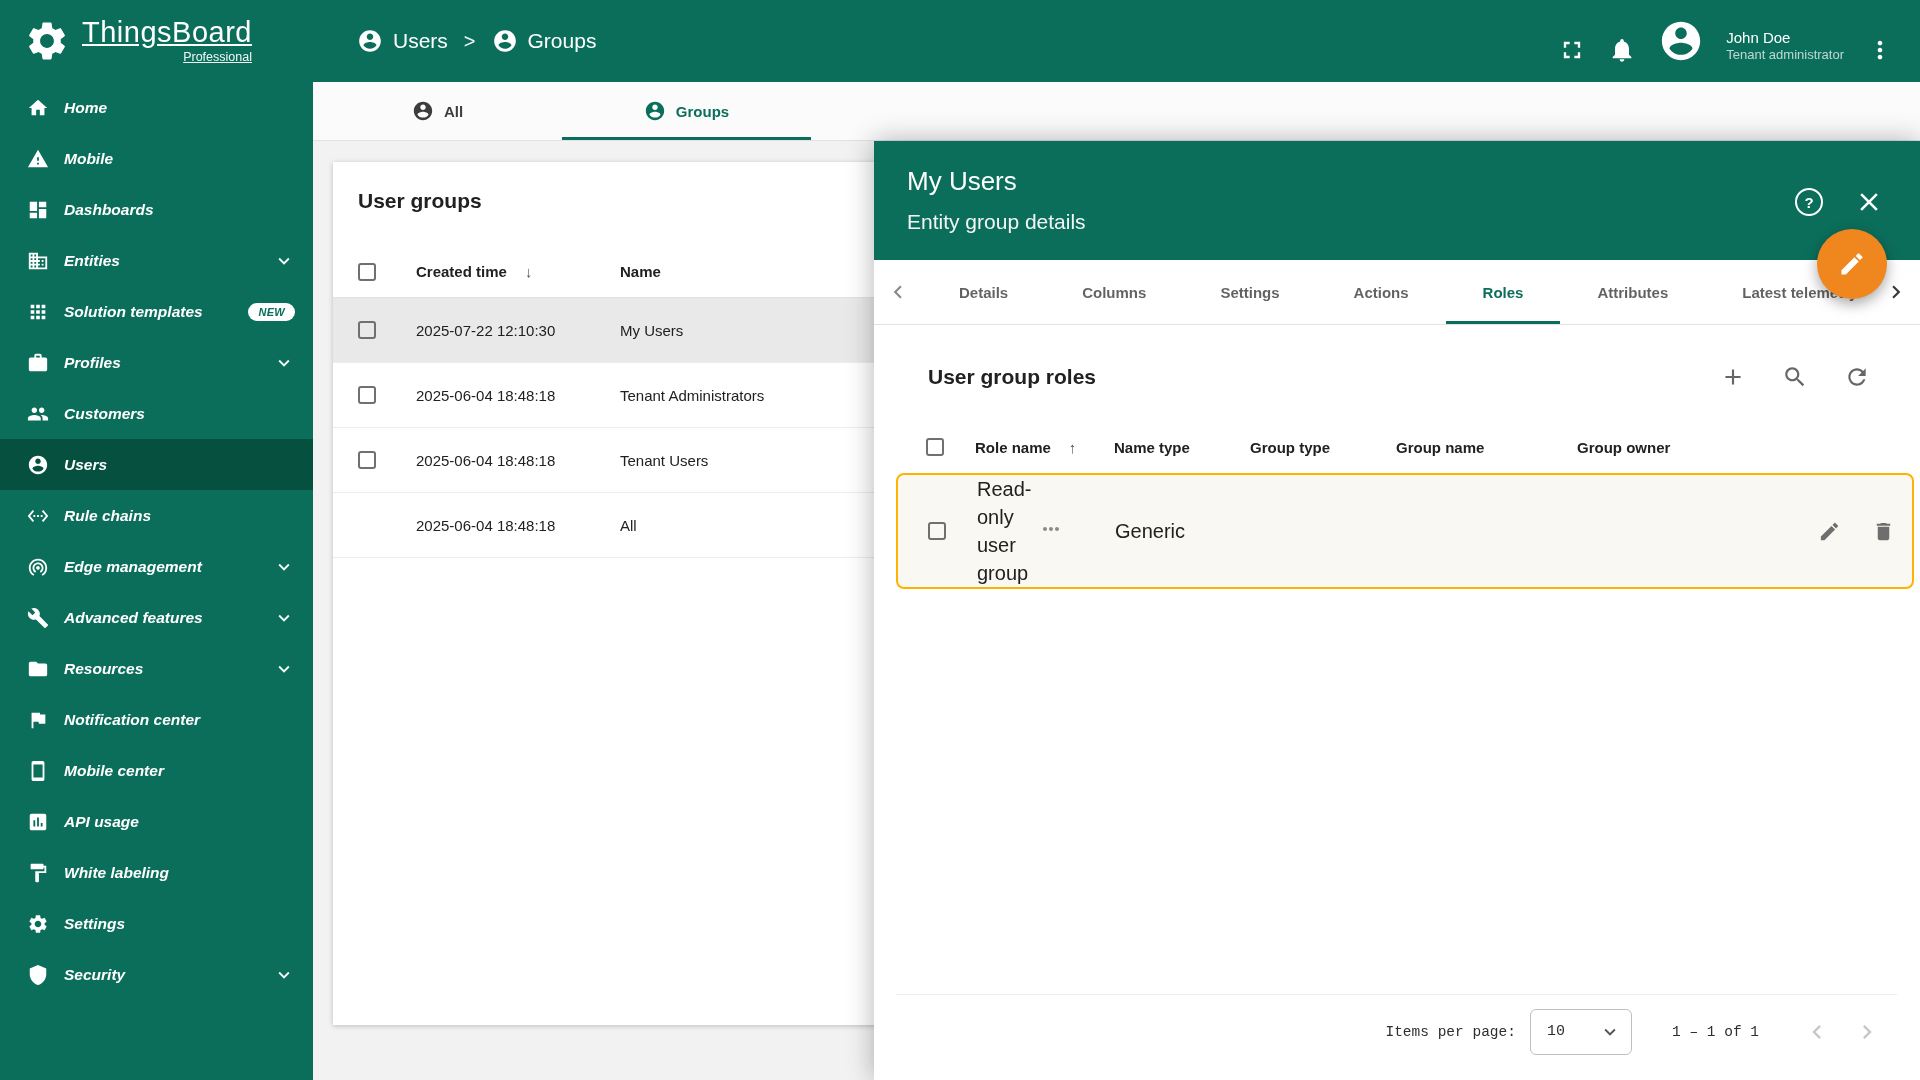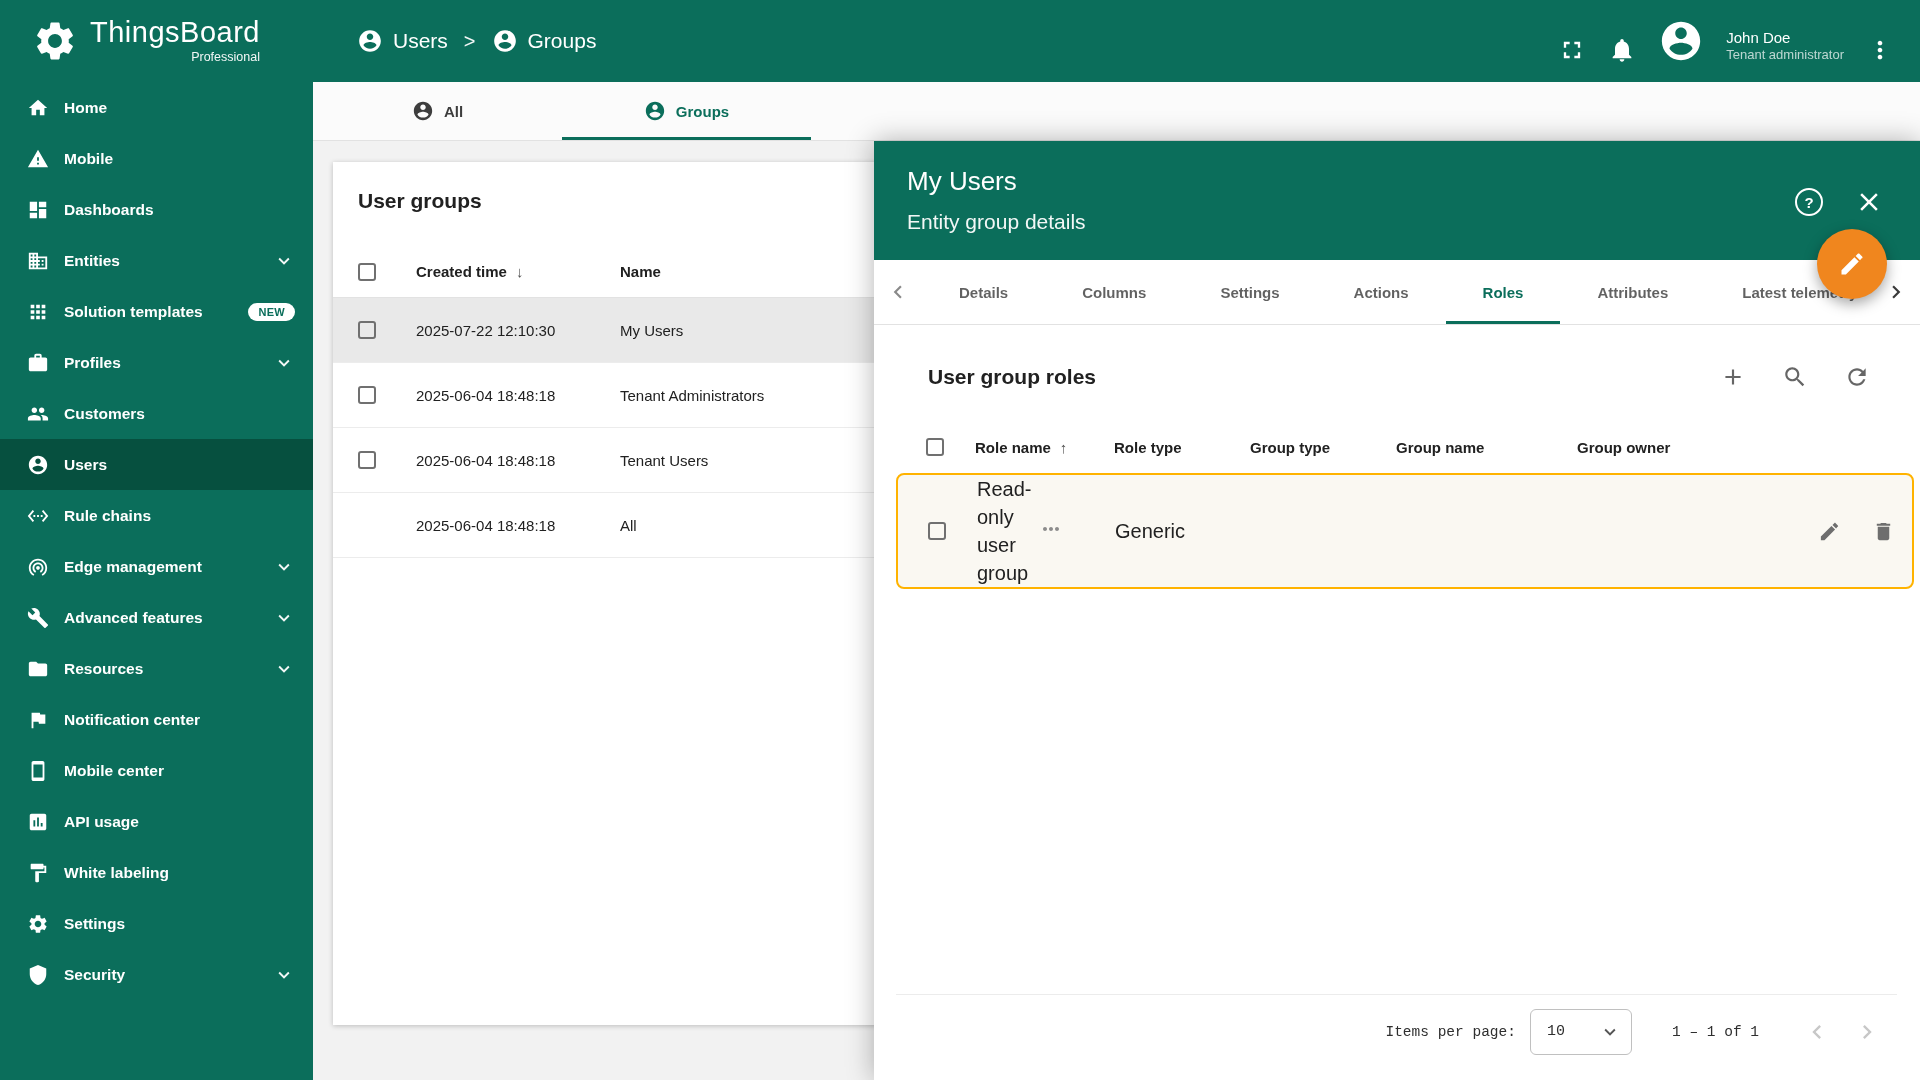--- a/index.html
+++ b/index.html
@@ -8,42 +8,42 @@
   .app { position:relative; width:1920px; height:1080px; }
   :root {
     --green:#0B6E5B; --green-active:#06503F; --amber:#FFB300; --fab:#F0861E;
     --line:#e2e2e2; --txt:#212121; --txt2:rgba(0,0,0,.60);
   }
   svg { display:block; fill:currentColor; }
 
   
   .topbar { position:absolute; top:0; left:0; right:0; height:82px; background:var(--green);
     color:#fff; display:flex; align-items:center; z-index:60; }
-  .logo { width:313px; flex:none; display:flex; align-items:center; padding-left:32px; gap:12px; }
+  .logo { width:313px; flex:none; display:flex; align-items:center; padding-left:24px; gap:12px;text-decoration:underline; }
   .logo-ic { width:46px; height:46px; color:#fff; }
   .logo-name { font-size:29px; letter-spacing:.5px; line-height:1; }
   .logo-edition { font-size:12.5px; text-align:right; margin-top:3px; opacity:.95; }
   .breadcrumb { display:flex; align-items:center; gap:14px; margin-left:44px; font-size:21px; }
   .crumb { display:flex; align-items:center; gap:10px; cursor:pointer; }
   .crumb .bc-ic { width:26px; height:26px; }
   .crumb-sep { font-size:20px; margin:0 2px; opacity:.95; }
   .topbar-right { margin-left:auto; display:flex; align-items:flex-end; gap:22px; padding-right:26px; }
   .tb-icbtn { width:28px; height:28px; color:#fff; background:none; border:none; cursor:pointer; }
   .tb-icbtn svg { width:28px; height:28px; }
   .avatar { width:46px; height:46px; color:#fff; }
   .avatar svg { width:46px; height:46px; }
   .user-info { display:flex; flex-direction:column; line-height:1.3; }
   .user-name { font-size:15px; }
   .user-role { font-size:13px; color:rgba(255,255,255,.72); }
 
   
   .sidebar { position:absolute; top:82px; left:0; bottom:0; width:313px; background:var(--green);
     z-index:50; overflow:hidden; }
   .nav-item { height:51px; display:flex; align-items:center; padding:0 18px 0 27px; color:#fff;
-    font-size:15.5px; font-weight:bold; cursor:pointer; }
+    font-size:15.5px; font-weight:bold; cursor:pointer;font-style:italic; }
   .nav-item.active { background:var(--green-active); }
   .nav-ic { width:22px; height:22px; margin-right:15px; flex:none; }
   .nav-ic svg { width:22px; height:22px; }
   .nav-label { white-space:nowrap; }
   .nav-chevron { margin-left:auto; width:22px; height:22px; opacity:.95; }
   .nav-chevron svg { width:22px; height:22px; }
   .nav-badge { margin-left:auto; background:#fff; color:var(--green); font-size:11px; font-weight:bold;
     padding:3px 10px; border-radius:11px; letter-spacing:.3px; }
 
   
@@ -53,21 +53,21 @@
     font-size:15px; font-weight:bold; color:#3d3d3d; position:relative; cursor:pointer; }
   .mtab svg { width:22px; height:22px; }
   .mtab.active { color:var(--green); }
   .mtab.active::after { content:""; position:absolute; left:0; right:0; bottom:0; height:3px; background:var(--green); }
 
   .card { position:absolute; left:20px; top:80px; right:0; bottom:55px; background:#fff;
     box-shadow:0 1px 5px rgba(0,0,0,.22); overflow:hidden; }
   .card-title { font-size:21px; font-weight:bold; padding:27px 0 33px 25px; }
   .tbl-head, .tbl-row { display:grid; grid-template-columns:58px 204px 1fr; align-items:center; padding-left:25px; }
   .tbl-head { height:52px; font-size:15px; font-weight:bold; border-bottom:1px solid var(--line); }
-  .th-flex { display:flex; align-items:center; gap:9px; }
+  .th-flex { display:flex; align-items:center; gap:18px; }
   .sort-arrow { font-size:15px; color:#555; font-weight:normal; }
   .tbl-row { height:65px; font-size:15px; border-bottom:1px solid #ececec; cursor:pointer; }
   .tbl-row.selected { background:#e9e9e9; }
   .cb { width:18px; height:18px; border:2px solid #707070; border-radius:3px; background:transparent; cursor:pointer; }
   .cb.hidden { visibility:hidden; }
 
   
   .panel { position:absolute; left:874px; top:141px; right:0; bottom:0; background:#fff; z-index:70;
     box-shadow:0 0 26px rgba(0,0,0,.30); display:flex; flex-direction:column; }
   .panel-head { flex:none; height:119px; background:var(--green); color:#fff; padding:25px 0 0 33px; position:relative; }
@@ -518,21 +518,21 @@
         </button>
       </div>
 
       <div class="roles-table">
         <div class="r-head">
           <span class="cb"></span>
           <span class="th-flex">
             <span>Role name</span>
             <span class="sort-arrow">↑</span>
           </span>
-          <span>Role type</span>
+          <span>Name type</span>
           <span>Group type</span>
           <span>Group name</span>
           <span>Group owner</span>
         </div>
 
         <div class="r-row">
           <span class="cb"></span>
           <span class="r-name">Read-only user group</span>
           <span>
             <button class="dots-btn">

